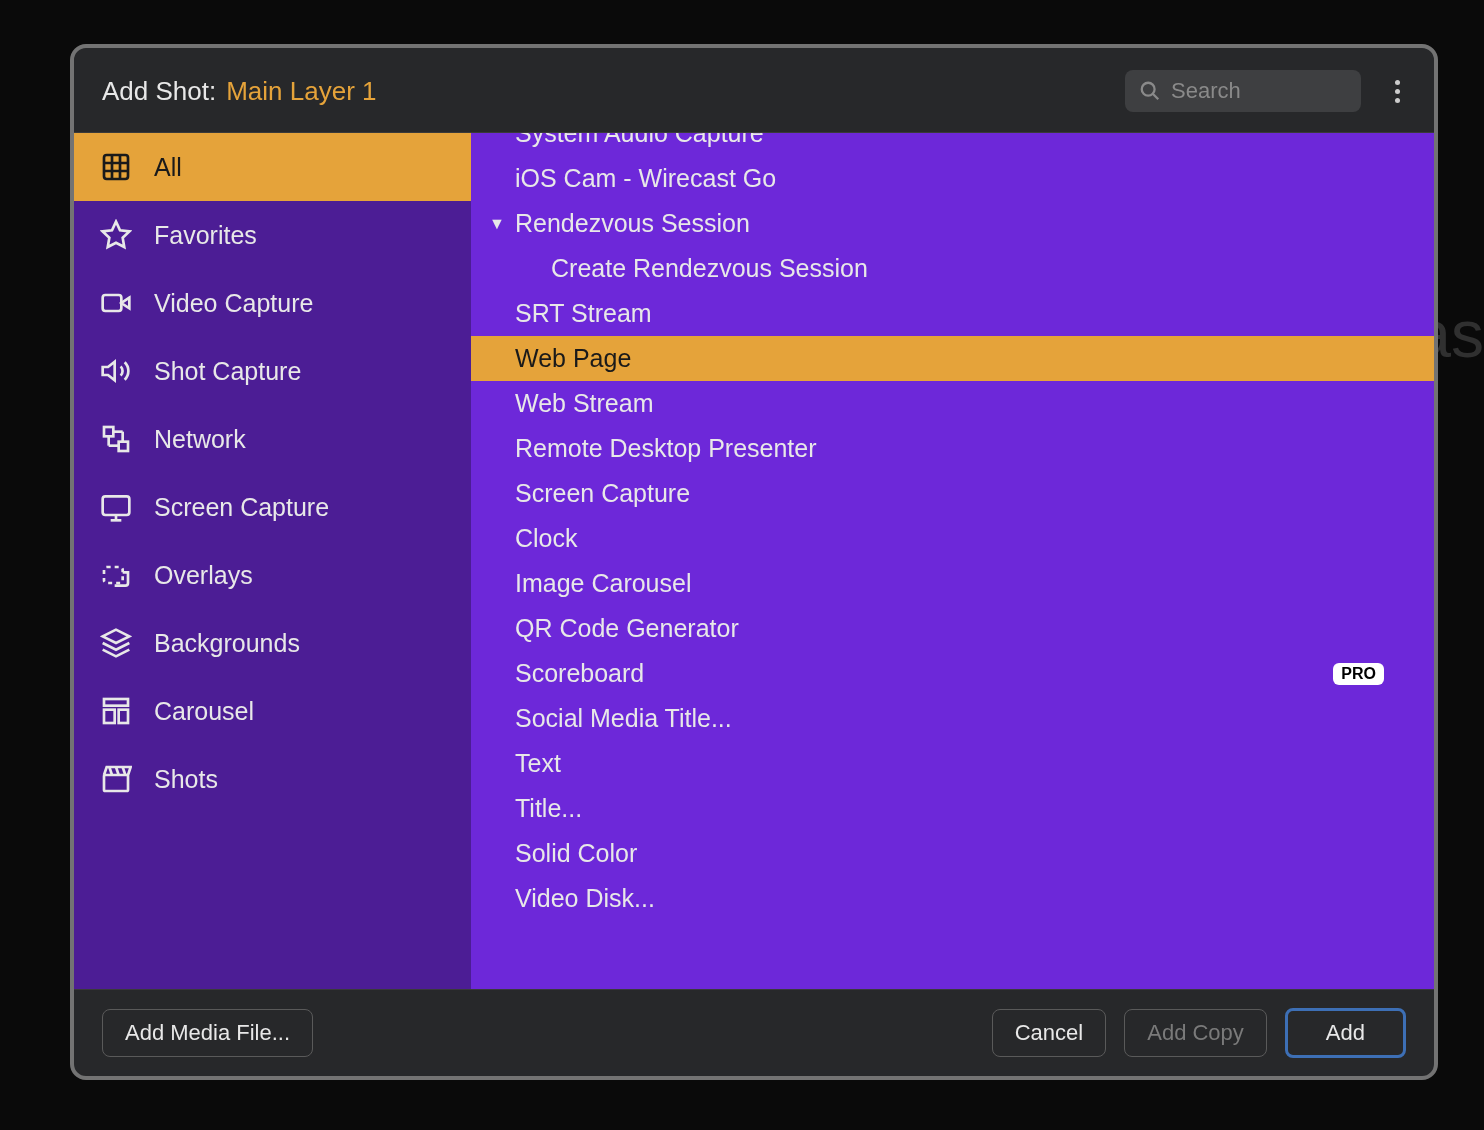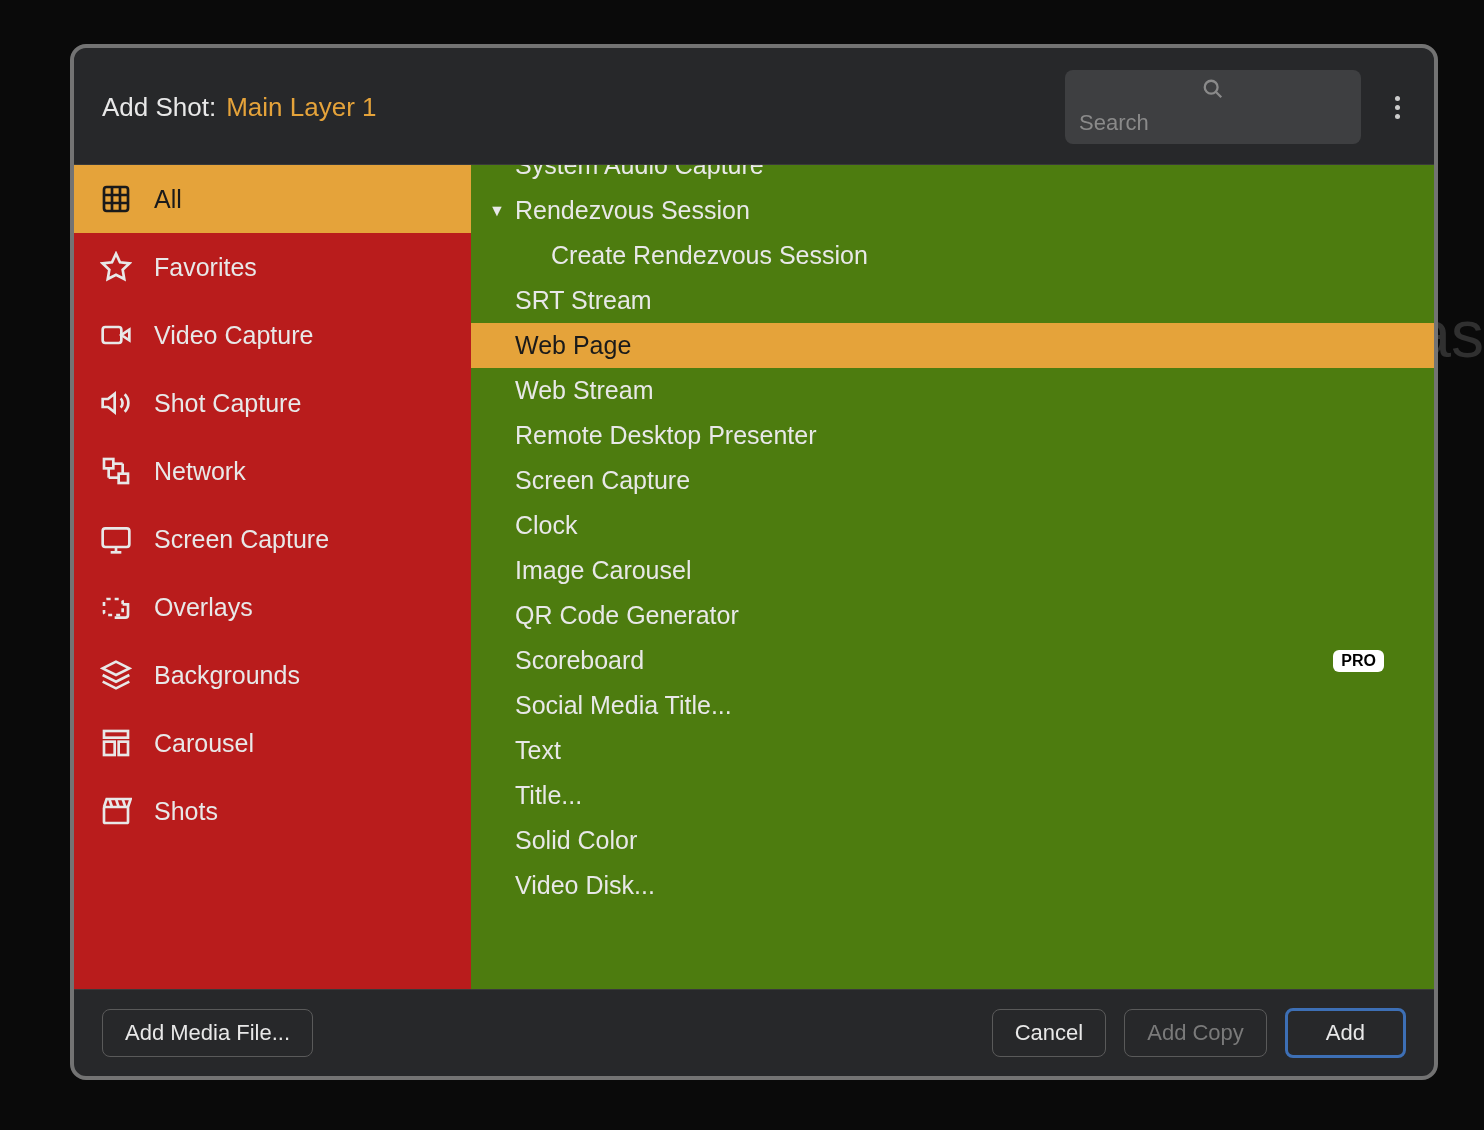--- a/index.html
+++ b/index.html
@@ -39,23 +39,22 @@
   font-size: 26px;
   color: #e5a33a;
 }
 .search-wrap {
   margin-left: auto;
   display: flex;
   align-items: center;
   background: #3e3f41;
   border-radius: 8px;
   padding: 8px 14px;
-  width: 296px;
+  width: 236px;
   gap: 10px;
-  flex-direction: column;
 }
 .search-input {
   background: transparent;
   border: none;
   outline: none;
   color: #ccc;
   font-size: 22px;
   width: 100%;
 }
 .search-input::placeholder { color: #8a8a8a; }
@@ -72,21 +71,21 @@
   width: 5px; height: 5px; background: #ccc; border-radius: 50%;
 }
 .body {
   flex: 1;
   display: flex;
   border-top: 1px solid #3a3a3a;
   min-height: 0;
 }
 .sidebar {
   width: 397px;
-  background: #b91c1c;
+  background: #4c1d95;
   overflow-y: auto;
   padding-top: 0;
 }
 .sidebar-item {
   display: flex;
   align-items: center;
   gap: 20px;
   padding: 16px 20px 16px 24px;
   font-size: 25px;
   color: #e8e8e8;
@@ -99,21 +98,21 @@
 .sidebar-icon {
   width: 36px;
   height: 36px;
   display: flex;
   align-items: center;
   justify-content: center;
   flex-shrink: 0;
 }
 .content {
   flex: 1;
-  background: #4d7c0f;
+  background: #6d28d9;
   overflow-y: auto;
   padding-top: 0;
 }
 .list-item {
   display: flex;
   align-items: center;
   padding: 8px 20px 8px 44px;
   font-size: 25px;
   color: #e8e8e8;
   cursor: pointer;
@@ -306,20 +305,23 @@
             </svg>
           </span>
           <span>Shots</span>
         </div>
       </div>
     <div class="content" id="content">
         <div class="list-item partial-top">
           <span>System Audio Capture</span>
         </div>
         <div class="list-item">
+          <span>iOS Cam - Wirecast Go</span>
+        </div>
+        <div class="list-item">
           <span class="disclosure">▼</span>
           <span>Rendezvous Session</span>
         </div>
         <div class="list-item indent1">
           <span>Create Rendezvous Session</span>
         </div>
         <div class="list-item">
           <span>SRT Stream</span>
         </div>
         <div class="list-item selected">

